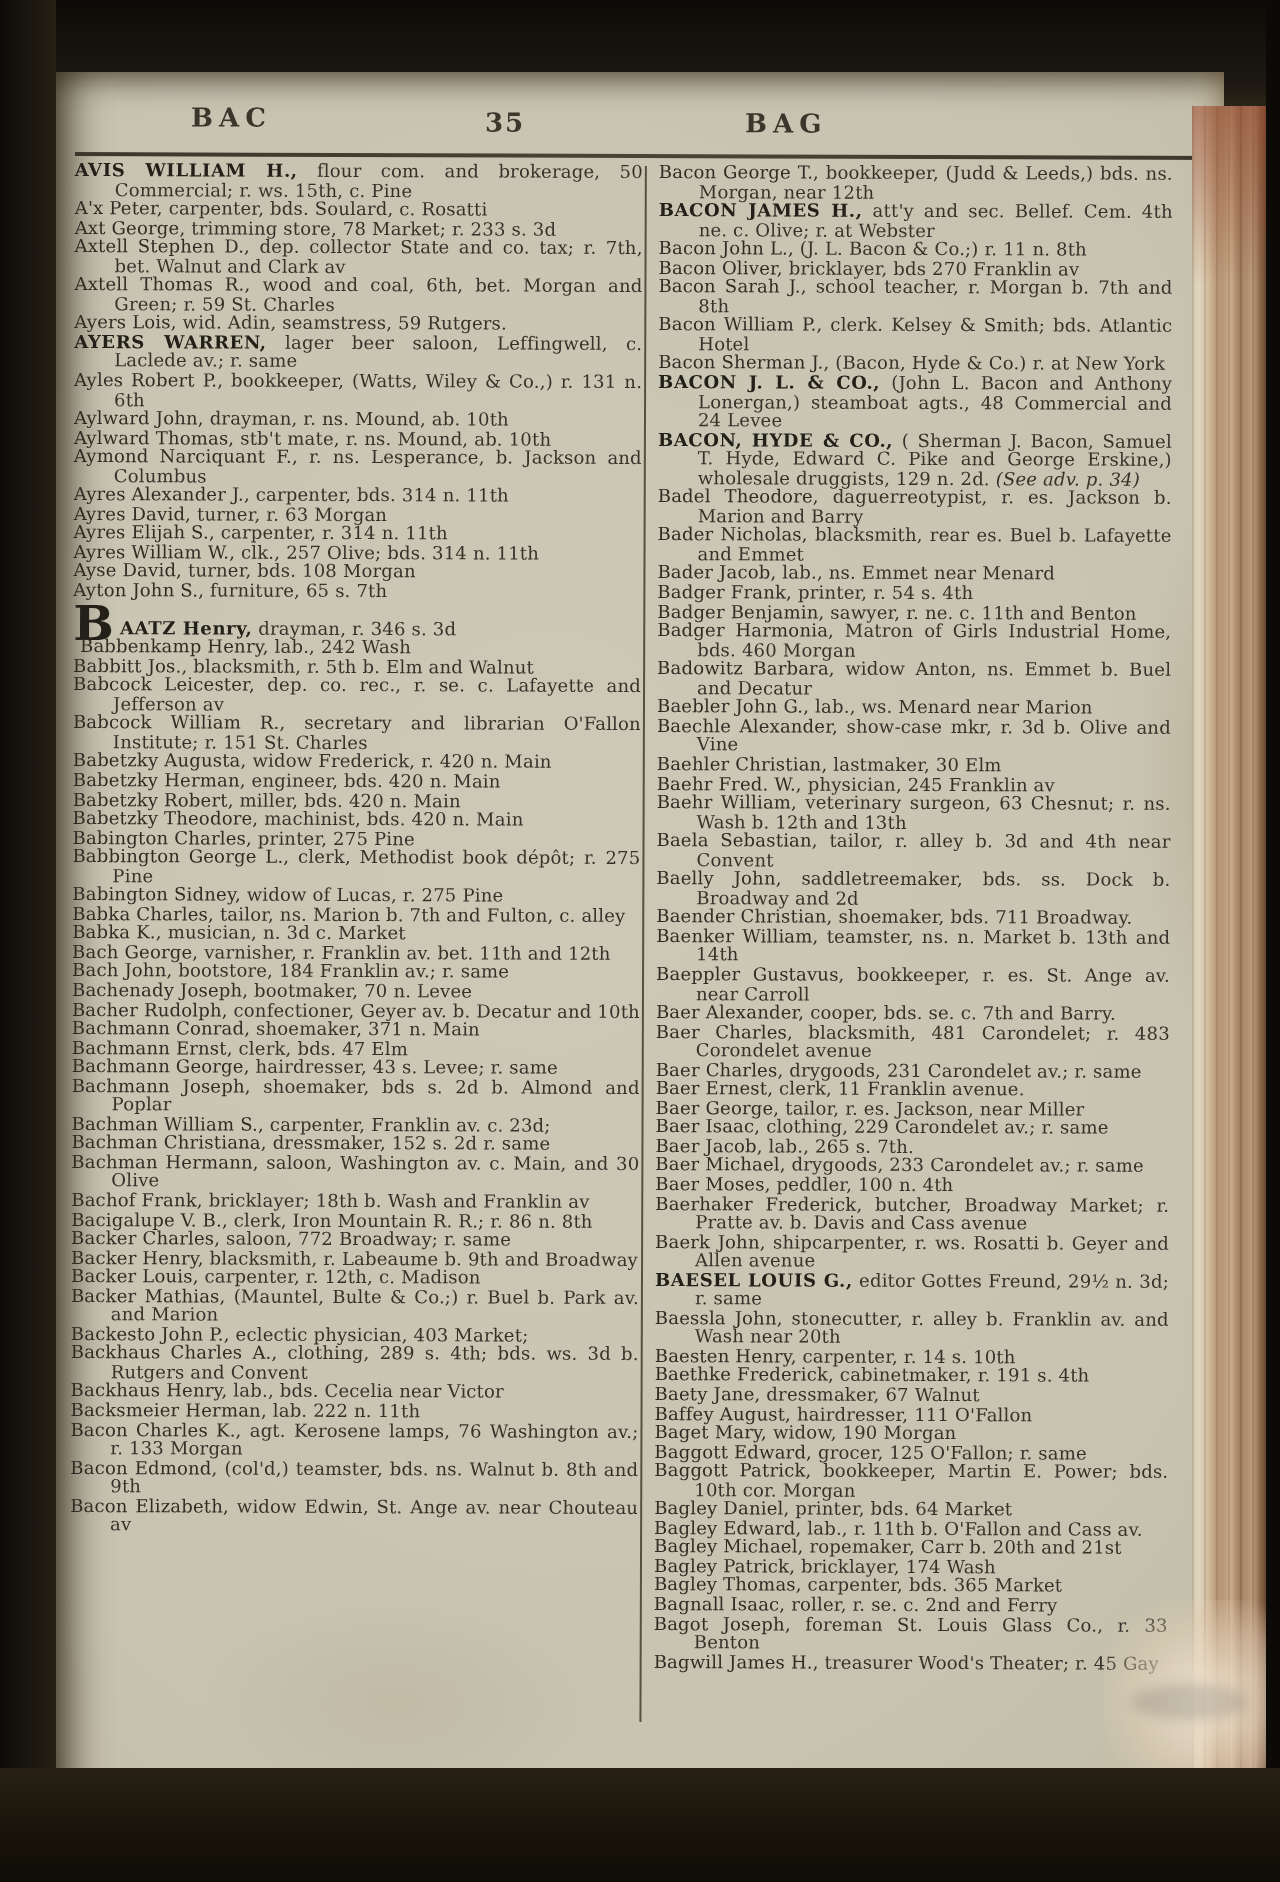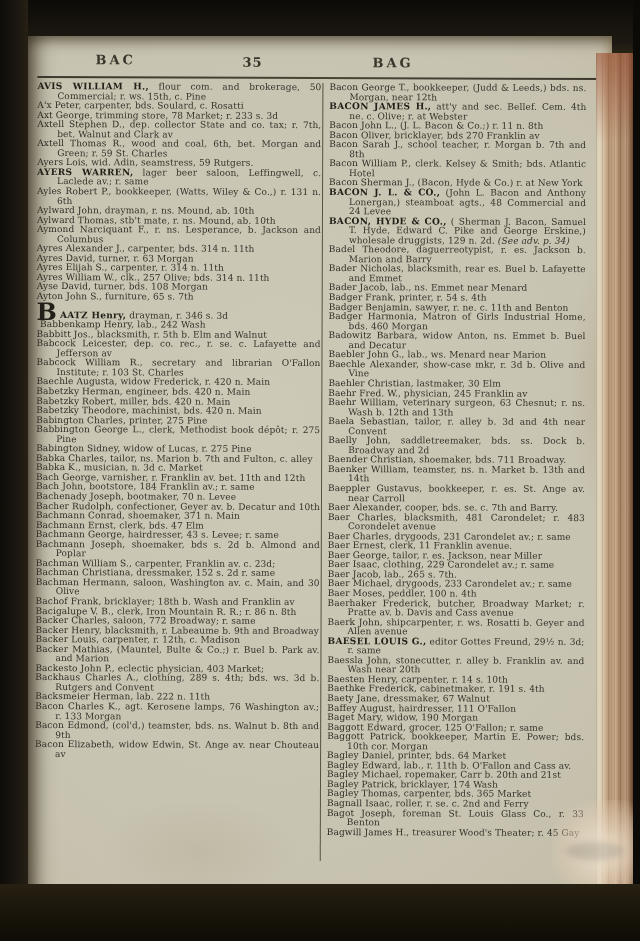--- a/index.html
+++ b/index.html
@@ -94,22 +94,22 @@
         <div class="entry"><span class="head">Ayres David,</span><span> turner, r. 63 Morgan</span></div>
         <div class="entry"><span class="head">Ayres Elijah S.,</span><span> carpenter, r. 314 n. 11th</span></div>
         <div class="entry"><span class="head">Ayres William W.,</span><span> clk., 257 Olive; bds. 314 n. 11th</span></div>
         <div class="entry"><span class="head">Ayse David,</span><span> turner, bds. 108 Morgan</span></div>
         <div class="entry"><span class="head">Ayton John S.,</span><span> furniture, 65 s. 7th</span></div>
         <span class="dropcap">B</span>
         <div class="entry drop gap"><span class="head b">AATZ Henry,</span><span> drayman, r. 346 s. 3d</span></div>
         <div class="entry"><span class="head">Babbenkamp Henry,</span><span> lab., 242 Wash</span></div>
         <div class="entry"><span class="head">Babbitt Jos.,</span><span> blacksmith, r. 5th b. Elm and Walnut</span></div>
         <div class="entry"><span class="head">Babcock Leicester,</span><span> dep. co. rec., r. se. c. Lafayette and Jefferson av</span></div>
-        <div class="entry"><span class="head">Babcock William R.,</span><span> secretary and librarian O'Fallon Institute; r. 103 St. Charles</span></div>
-        <div class="entry"><span class="head">Baechle Augusta,</span><span> widow Frederick, r. 420 n. Main</span></div>
+        <div class="entry"><span class="head">Babcock William R.,</span><span> secretary and librarian O'Fallon Institute; r. 151 St. Charles</span></div>
+        <div class="entry"><span class="head">Babetzky Augusta,</span><span> widow Frederick, r. 420 n. Main</span></div>
         <div class="entry"><span class="head">Babetzky Herman,</span><span> engineer, bds. 420 n. Main</span></div>
         <div class="entry"><span class="head">Babetzky Robert,</span><span> miller, bds. 420 n. Main</span></div>
         <div class="entry"><span class="head">Babetzky Theodore,</span><span> machinist, bds. 420 n. Main</span></div>
         <div class="entry"><span class="head">Babington Charles,</span><span> printer, 275 Pine</span></div>
         <div class="entry"><span class="head">Babbington George L.,</span><span> clerk, Methodist book dépôt; r. 275 Pine</span></div>
         <div class="entry"><span class="head">Babington Sidney,</span><span> widow of Lucas, r. 275 Pine</span></div>
         <div class="entry"><span class="head">Babka Charles,</span><span> tailor, ns. Marion b. 7th and Fulton, c. alley</span></div>
         <div class="entry"><span class="head">Babka K.,</span><span> musician, n. 3d c. Market</span></div>
         <div class="entry"><span class="head">Bach George,</span><span> varnisher, r. Franklin av. bet. 11th and 12th</span></div>
         <div class="entry"><span class="head">Bach John,</span><span> bootstore, 184 Franklin av.; r. same</span></div>
@@ -123,20 +123,21 @@
         <div class="entry"><span class="head">Bachman Christiana,</span><span> dressmaker, 152 s. 2d r. same</span></div>
         <div class="entry"><span class="head">Bachman Hermann,</span><span> saloon, Washington av. c. Main, and 30 Olive</span></div>
         <div class="entry"><span class="head">Bachof Frank,</span><span> bricklayer; 18th b. Wash and Franklin av</span></div>
         <div class="entry"><span class="head">Bacigalupe V. B.,</span><span> clerk, Iron Mountain R. R.; r. 86 n. 8th</span></div>
         <div class="entry"><span class="head">Backer Charles,</span><span> saloon, 772 Broadway; r. same</span></div>
         <div class="entry"><span class="head">Backer Henry,</span><span> blacksmith, r. Labeaume b. 9th and Broadway</span></div>
         <div class="entry"><span class="head">Backer Louis,</span><span> carpenter, r. 12th, c. Madison</span></div>
         <div class="entry"><span class="head">Backer Mathias,</span><span> (Mauntel, Bulte &amp; Co.;) r. Buel b. Park av. and Marion</span></div>
         <div class="entry"><span class="head">Backesto John P.,</span><span> eclectic physician, 403 Market;</span></div>
         <div class="entry"><span class="head">Backhaus Charles A.,</span><span> clothing, 289 s. 4th; bds. ws. 3d b. Rutgers and Convent</span></div>
+        <div class="entry"><span class="head">Backhaus Henry,</span><span> lab., bds. Cecelia near Victor</span></div>
         <div class="entry"><span class="head">Backsmeier Herman,</span><span> lab. 222 n. 11th</span></div>
         <div class="entry"><span class="head">Bacon Charles K.,</span><span> agt. Kerosene lamps, 76 Washington av.; r. 133 Morgan</span></div>
         <div class="entry"><span class="head">Bacon Edmond,</span><span> (col'd,) teamster, bds. ns. Walnut b. 8th and 9th</span></div>
         <div class="entry"><span class="head">Bacon Elizabeth,</span><span> widow Edwin, St. Ange av. near Chouteau av</span></div>
       </div>
     <div class="col col-right" id="col-right">
         <div class="entry"><span class="head">Bacon George T.,</span><span> bookkeeper, (Judd &amp; Leeds,) bds. ns. Morgan, near 12th</span></div>
         <div class="entry"><span class="head b">BACON JAMES H.,</span><span> att'y and sec. Bellef. Cem. 4th ne. c. Olive; r. at Webster</span></div>
         <div class="entry"><span class="head">Bacon John L.,</span><span> (J. L. Bacon &amp; Co.;) r. 11 n. 8th</span></div>
         <div class="entry"><span class="head">Bacon Oliver,</span><span> bricklayer, bds 270 Franklin av</span></div>

